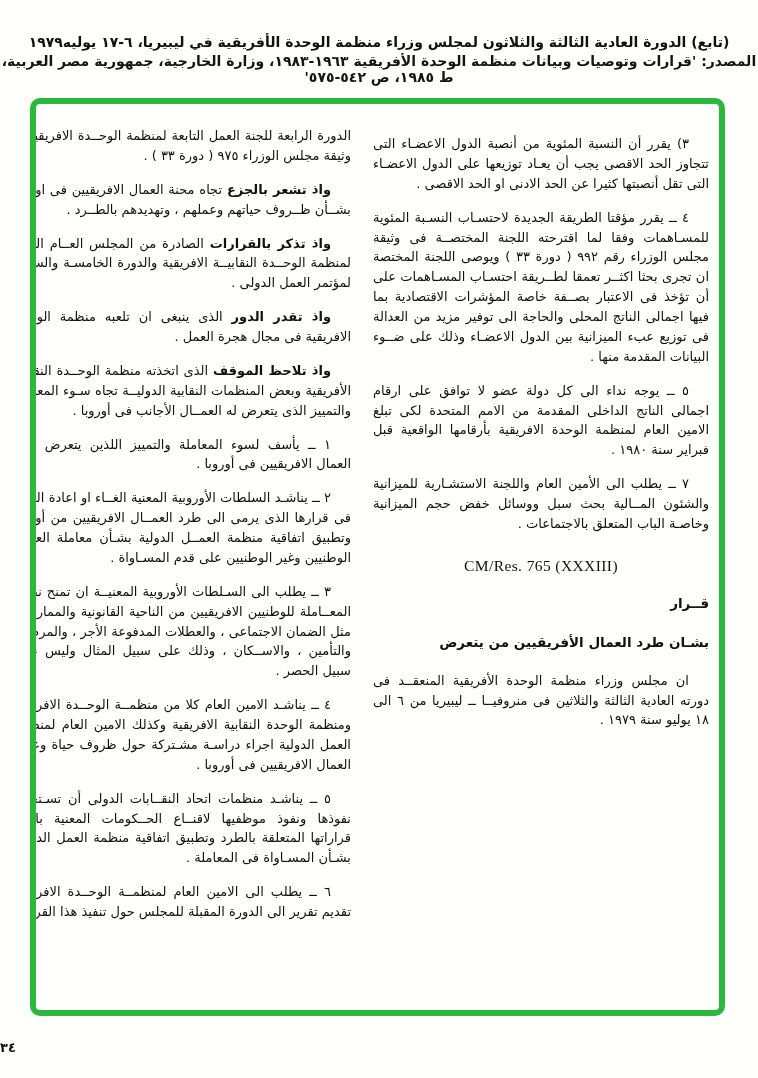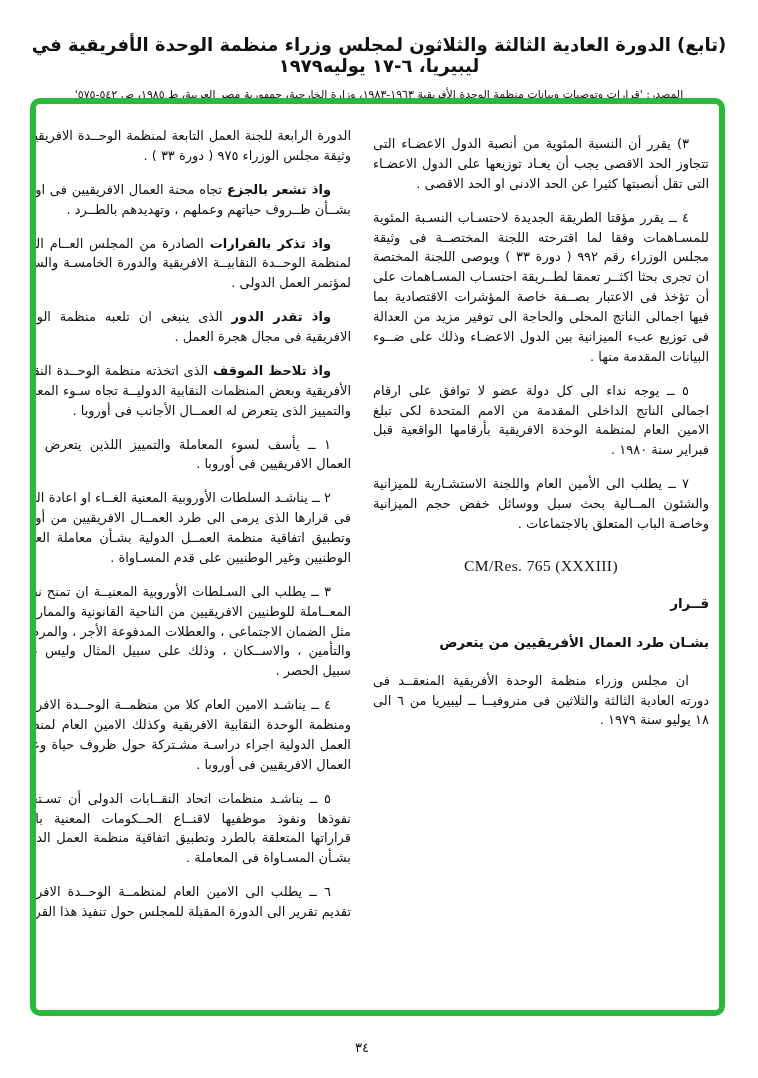--- a/index.html
+++ b/index.html
@@ -4,22 +4,22 @@
 <style>
   html,body{margin:0;padding:0;}
   body{
     width:758px;height:1078px;position:relative;
     background:#fffffd;
     font-family:"DejaVu Sans",sans-serif;
     color:#111;
     -webkit-font-smoothing:antialiased;
   }
   .header{direction:rtl;text-align:center;padding-top:34px;}
-  .header .h1{font-weight:bold;font-size:18px;letter-spacing:0.2px;}
-  .header .h2{font-weight:normal;font-size:11px;margin-top:12px;color:#151515;}
+  .header .h1{font-weight:bold;font-size:14px;letter-spacing:0.2px;}
+  .header .h2{font-weight:bold;font-size:14px;margin-top:3px;color:#151515;}
   .frame{
     position:absolute;left:30px;top:98px;width:695px;height:918px;
     border:6px solid #2ab93c;border-radius:10px;overflow:hidden;
     background:#fffffd;box-sizing:border-box;
   }
   .cols{
     display:flex;direction:rtl;gap:22px;
     padding:22px 10px 0 14px;align-items:flex-start;
   }
   .col{
@@ -32,21 +32,21 @@
   p.body-noindent{text-indent:0;}
   p.ref{
     direction:ltr;text-align:center;text-indent:0;
     font-family:"Liberation Serif",serif;
     font-size:15.5px;letter-spacing:0.4px;
     margin:20px 0 12px;
   }
   p.heading{text-align:right;font-weight:bold;text-indent:0;margin:16px 0 18px;font-size:13.5px;}
   .footer{
     position:absolute;left:0;top:1040px;width:724px;
-    text-align:center;font-weight:normal;font-size:13px;letter-spacing:4px;
+    font-weight:bold;font-size:13px;letter-spacing:4px;
   }
 </style>
 </head>
 <body>
 
 <div class="header">
   <div class="h1">(تابع) الدورة العادية الثالثة والثلاثون لمجلس وزراء منظمة الوحدة الأفريقية في ليبيريا، ٦-١٧ يوليه١٩٧٩</div>
   <div class="h2">المصدر: 'قرارات وتوصيات وبيانات منظمة الوحدة الأفريقية ١٩٦٣-١٩٨٣، وزارة الخارجية، جمهورية مصر العربية، ط ١٩٨٥، ص ٥٤٢-٥٧٥'</div>
 </div>
 

